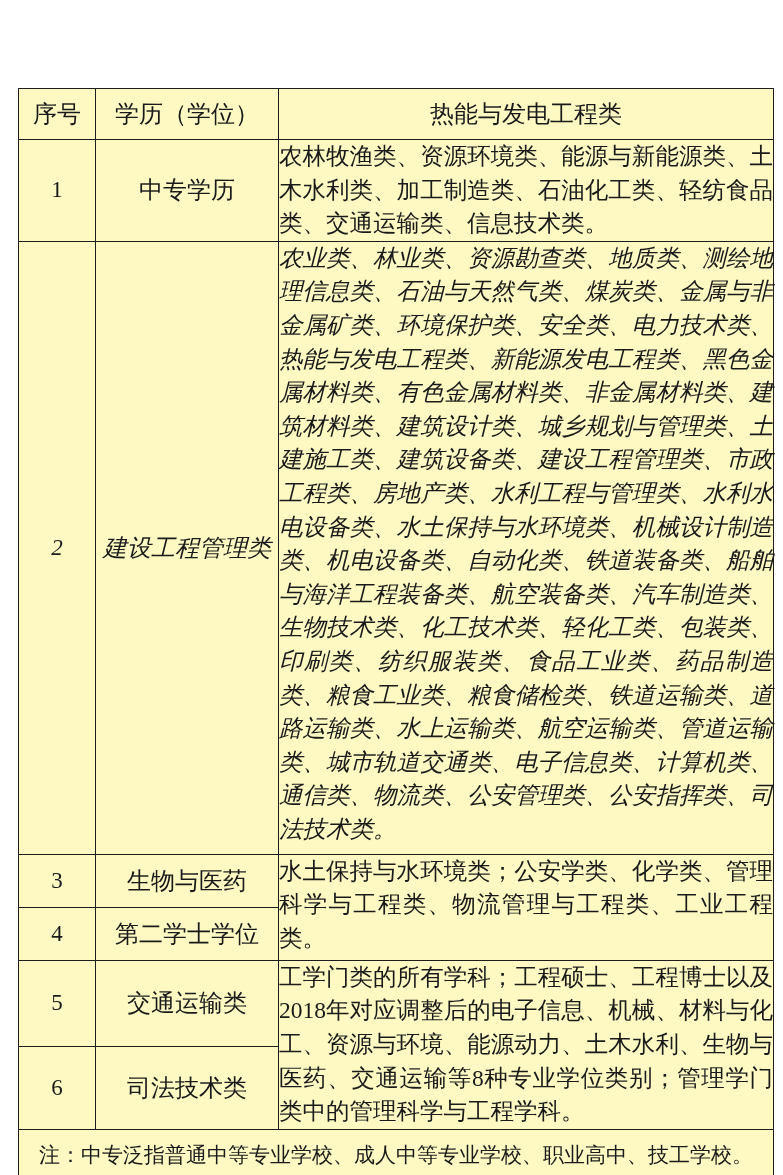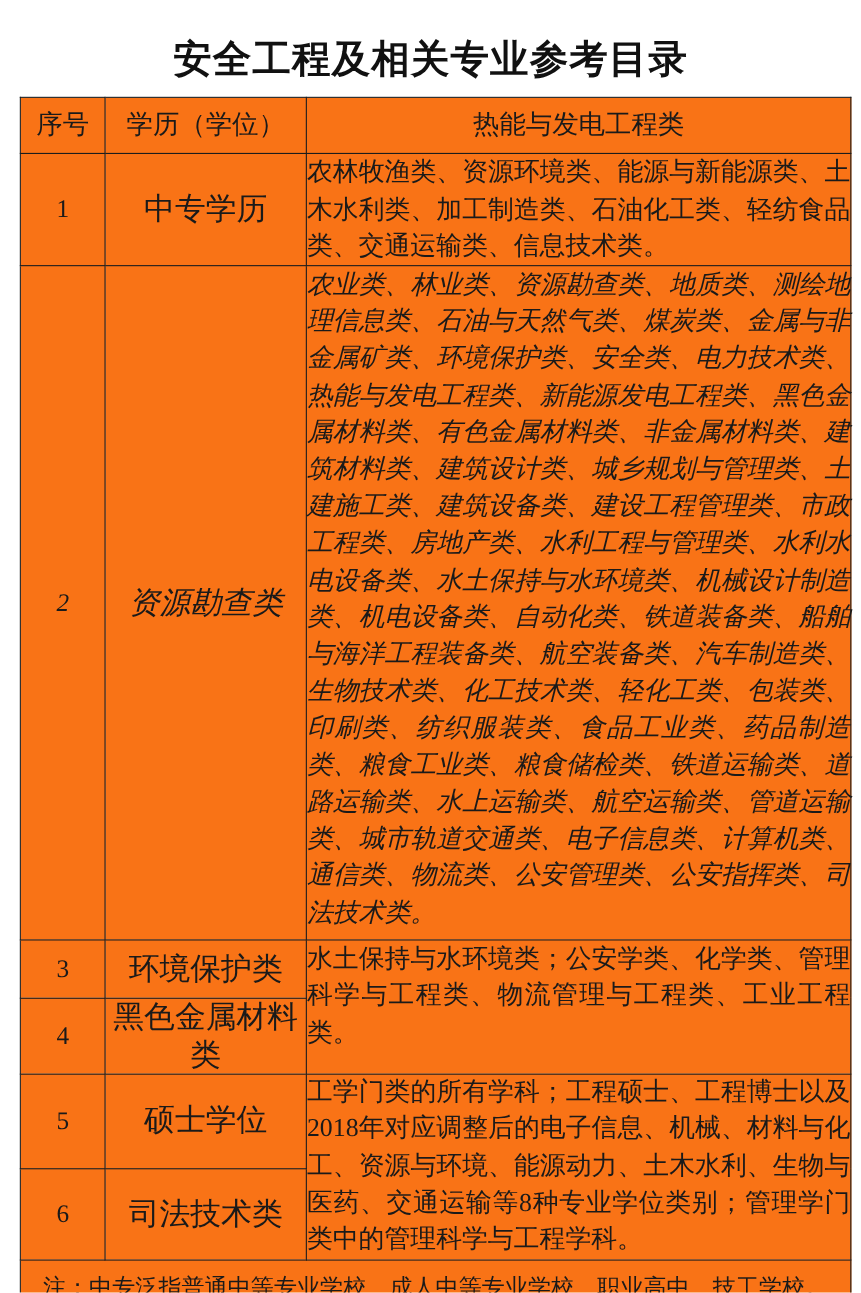--- a/index.html
+++ b/index.html
@@ -45,21 +45,21 @@
   table.catalog {
     border-collapse: collapse;
     width: 755px;
     table-layout: fixed;
     background: #fff;
   }
   table.catalog td, table.catalog th {
     border: 1px solid #1c1c1c;
     vertical-align: middle;
     padding: 0;
-    background: #f97316;
+    background: #fef9c3;
   }
   col.c-no    { width: 77px; }
   col.c-deg   { width: 183px; }
   col.c-major { width: 495px; }
 
   .th-cell {
     text-align: center;
     font-family: "Liberation Sans", "DejaVu Sans", sans-serif;
     font-weight: normal;
     font-size: 24px;
@@ -69,21 +69,21 @@
   }
   .cell-no {
     text-align: center;
     font-family: "Liberation Serif", "DejaVu Serif", serif;
     font-size: 23px;
     color: #1a1a1a;
   }
   .cell-deg {
     text-align: center;
     font-family: "Liberation Sans", "DejaVu Sans", sans-serif;
-    font-size: 28px;
+    font-size: 24px;
     line-height: 34px;
     color: #1a1a1a;
   }
   .cell-major {
     text-align: justify;
     text-align-last: left;
     font-family: "Liberation Sans", "DejaVu Sans", sans-serif;
     font-size: 23.5px;
     line-height: 33.6px;
     color: #1a1a1a;
@@ -110,21 +110,20 @@
   tr.row-6  td { height: 82px; }
   tr.row-note td { height: 51px; border-top: 1px solid #1c1c1c; }
 
   .cell-major.top { vertical-align: top; margin-top: 18px; }
 </style>
 </head>
 <body>
 
 <div class="page">
 
-  <h1 class="doc-title">安全工程及相关专业参考目录</h1>
 
   <div class="table-wrap">
     <table class="catalog">
       <colgroup>
         <col class="c-no">
         <col class="c-deg">
         <col class="c-major">
       </colgroup>
       <thead>
         <tr class="row-h">
@@ -136,38 +135,38 @@
       <tbody>
 
         <tr class="row-1">
           <td class="cell-no">1</td>
           <td class="cell-deg">中专学历</td>
           <td class="cell-major top">农林牧渔类、资源环境类、能源与新能源类、土木水利类、加工制造类、石油化工类、轻纺食品类、交通运输类、信息技术类。</td>
         </tr>
 
         <tr class="row-2">
           <td class="cell-no">2</td>
-          <td class="cell-deg">资源勘查类</td>
+          <td class="cell-deg">建设工程管理类</td>
           <td class="cell-major top">农业类、林业类、资源勘查类、地质类、测绘地理信息类、石油与天然气类、煤炭类、金属与非金属矿类、环境保护类、安全类、电力技术类、热能与发电工程类、新能源发电工程类、黑色金属材料类、有色金属材料类、非金属材料类、建筑材料类、建筑设计类、城乡规划与管理类、土建施工类、建筑设备类、建设工程管理类、市政工程类、房地产类、水利工程与管理类、水利水电设备类、水土保持与水环境类、机械设计制造类、机电设备类、自动化类、铁道装备类、船舶与海洋工程装备类、航空装备类、汽车制造类、生物技术类、化工技术类、轻化工类、包装类、印刷类、纺织服装类、食品工业类、药品制造类、粮食工业类、粮食储检类、铁道运输类、道路运输类、水上运输类、航空运输类、管道运输类、城市轨道交通类、电子信息类、计算机类、通信类、物流类、公安管理类、公安指挥类、司法技术类。</td>
         </tr>
 
         <tr class="row-3">
           <td class="cell-no">3</td>
-          <td class="cell-deg">环境保护类</td>
+          <td class="cell-deg">生物与医药</td>
           <td class="cell-major top" rowspan="2">水土保持与水环境类；公安学类、化学类、管理科学与工程类、物流管理与工程类、工业工程类。</td>
         </tr>
 
         <tr class="row-4">
           <td class="cell-no">4</td>
-          <td class="cell-deg">黑色金属材料类</td>
+          <td class="cell-deg">第二学士学位</td>
         </tr>
 
         <tr class="row-5">
           <td class="cell-no">5</td>
-          <td class="cell-deg">硕士学位</td>
+          <td class="cell-deg">交通运输类</td>
           <td class="cell-major top" rowspan="2">工学门类的所有学科；工程硕士、工程博士以及2018年对应调整后的电子信息、机械、材料与化工、资源与环境、能源动力、土木水利、生物与医药、交通运输等8种专业学位类别；管理学门类中的管理科学与工程学科。</td>
         </tr>
 
         <tr class="row-6">
           <td class="cell-no">6</td>
           <td class="cell-deg">司法技术类</td>
         </tr>
 
         <tr class="row-note">
           <td class="cell-note" colspan="3">注：中专泛指普通中等专业学校、成人中等专业学校、职业高中、技工学校。</td>

